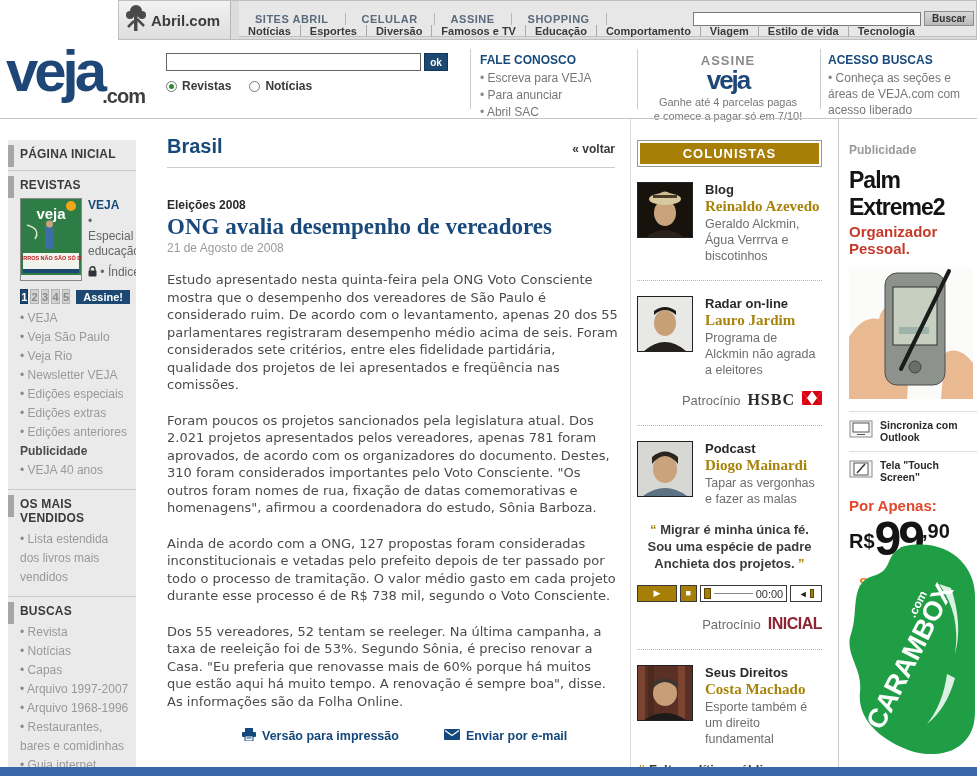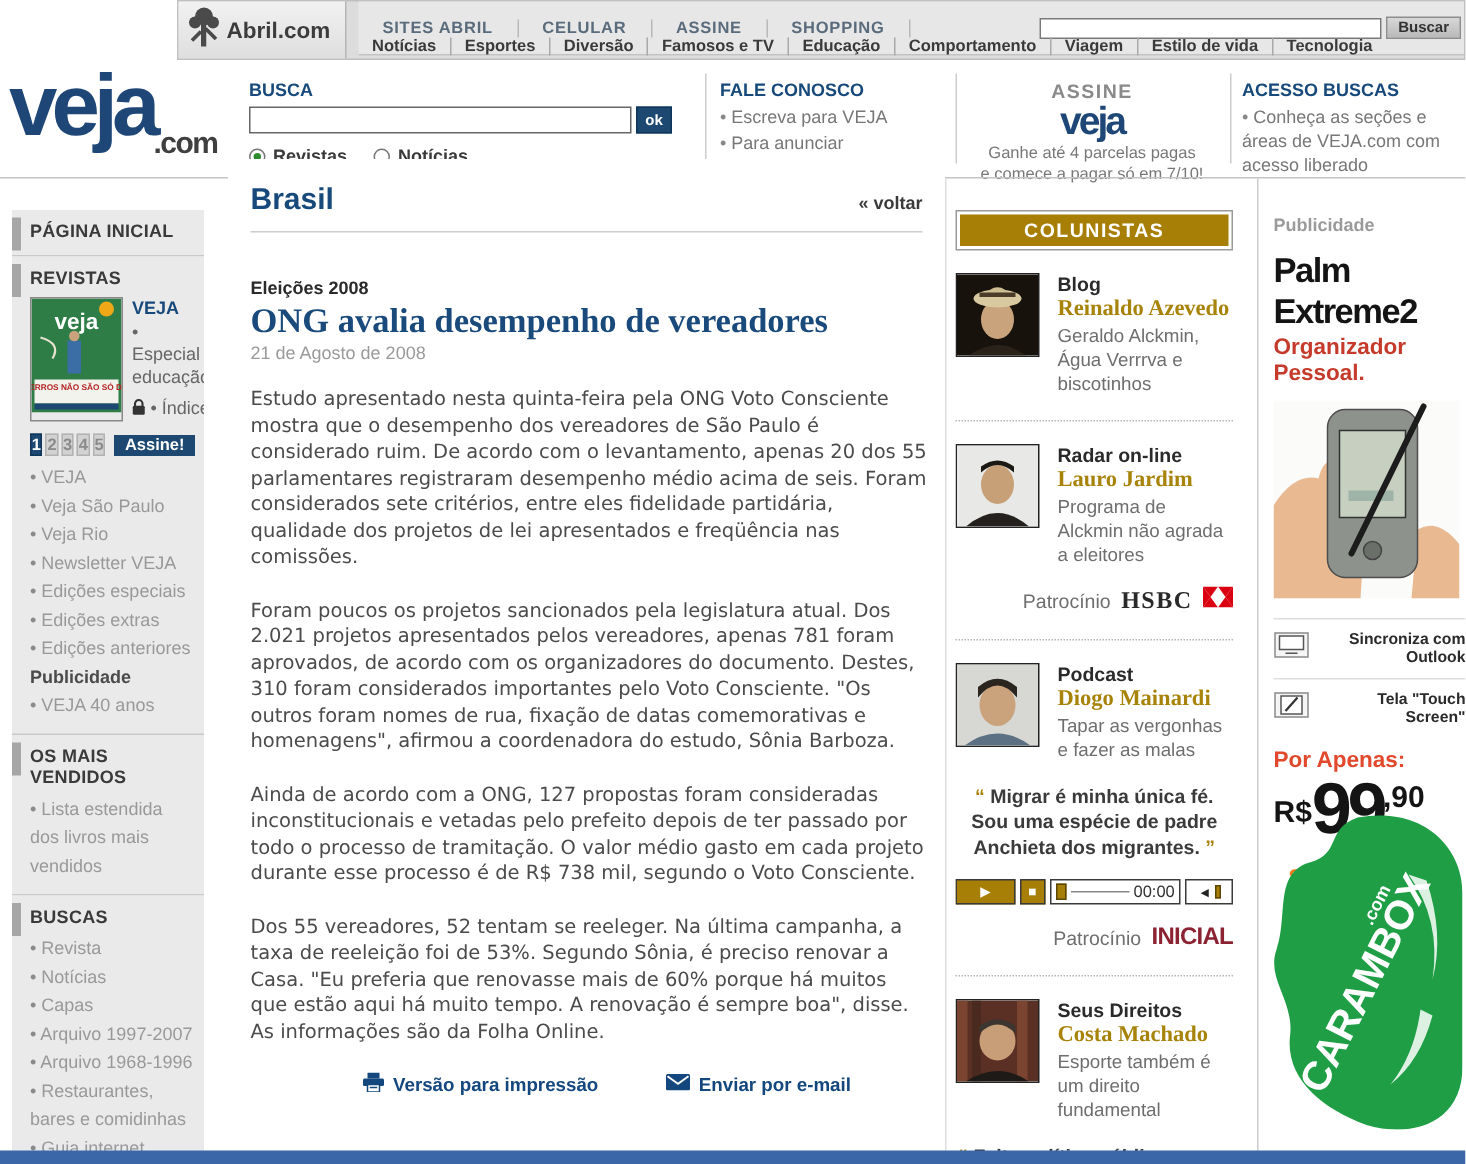--- a/index.html
+++ b/index.html
@@ -77,21 +77,21 @@
   .lock { display:inline-block; vertical-align:-1px; }
   .pag-row { display:flex; gap:2px; margin-top:8px; align-items:center; }
   .pag-num { width:16px; height:15px; background:#d2d2d2; border:1px solid #b2b2b2; color:#8a8a8a;
     font-size:11px; font-weight:bold; text-align:center; line-height:14px; cursor:pointer; }
   .pag-num.active { background:#1c4872; border-color:#10355a; color:#fff; }
   .pag-assine { margin-left:4px; background:#1c4872; color:#fff; font-size:11px; font-weight:bold;
     padding:1px 7px; cursor:pointer; }
   .sb-list { margin-top:5px; }
 
   
-  .main { position:absolute; left:152px; top:106px; width:478px; height:649px; background:#fff; padding:16px 15px 0 15px; }
+  .main { position:absolute; left:152px; top:119px; width:478px; height:649px; background:#fff; padding:16px 15px 0 15px; }
   .main-head { display:flex; align-items:baseline; }
   .section-title { font-size:20px; font-weight:bold; color:#17497b; }
   .voltar { margin-left:auto; font-size:12px; font-weight:bold; color:#3a3a3a; cursor:pointer; }
   .main-hr { border:none; border-top:1px solid #ccc; margin:9px 0 16px 0; }
   .kicker { font-size:12px; font-weight:bold; color:#2a2a2a;margin-top:30px; }
   .headline { font-family:"Liberation Serif", serif; font-size:23px; font-weight:bold;
     color:#1a4a7c; margin:2px 0 1px 0; }
   .date { font-size:12px; color:#9a9a9a; margin-bottom:16px; }
   .article p { font-family:"DejaVu Sans", sans-serif; font-size:13px; line-height:17.5px;
     color:#4b4b4b; margin-bottom:18px; width:452px; }
@@ -135,21 +135,21 @@
   .nextel-text { font-size:16px; font-weight:bold; color:#8c2332; letter-spacing:-.5px; cursor:pointer; }
 
   
   .vline2 { position:absolute; left:838px; top:119px; height:649px; width:1px; background:#ccc; }
   .adcol { position:absolute; left:839px; top:119px; width:138px; height:649px; padding:24px 0 0 10px; cursor:pointer; }
   .ad-label { font-size:12px; font-weight:bold; color:#9a9a9a; margin-bottom:10px; }
   .ad-title { font-size:23px; font-weight:bold; color:#141414; letter-spacing:-1px; }
   .ad-subtitle { font-size:15px; font-weight:bold; color:#c53a2a; margin:2px 0 10px 0; }
   .ad-feature { display:flex; gap:7px; align-items:center; margin-top:8px;
     border-top:1px solid #ddd; padding-top:7px; }
-  .ad-feature-text { font-size:10.5px; font-weight:bold; color:#2a2a2a;text-align:right; }
+  .ad-feature-text { font-size:10.5px; font-weight:bold; color:#2a2a2a; }
   .ad-price-label { font-size:15px; font-weight:bold; color:#e2482c; margin-top:14px; }
   .ad-price { display:flex; align-items:flex-start; color:#141414; margin-top:2px; }
   .ad-cur { font-size:20px; font-weight:bold; margin-top:14px; }
   .ad-int { font-size:48px; font-weight:bold; letter-spacing:-3px; line-height:46px; }
   .ad-cents { font-size:20px; font-weight:bold; margin-top:4px; }
   .ad-promo { font-size:14px; font-weight:bold; color:#f4791f; line-height:26px; margin:8px 0 0 10px; }
   .carambox { position:absolute; left:4px; bottom:10px; }
 
   
   .bottombar { position:absolute; left:0; bottom:0; width:977px; height:9px; background:#3b67a8; }
@@ -193,21 +193,20 @@
   </div>
 </div>
 
 <div class="header">
   <div class="veja-logo">
     <div class="veja-word">veja</div>
     <div class="veja-com">.com</div>
   </div>
 
   <div class="busca-area">
-    <div class="busca-label">BUSCA</div>
     <div class="busca-row">
       <input type="text" style="">
       <button class="ok-btn">ok</button>
     </div>
     <div class="radio-row">
       <span class="radio-item">
         <span class="radio-circle sel"></span>
         <span>Revistas</span>
       </span>
       <span class="radio-item">
@@ -429,21 +428,21 @@
         <ellipse cx="27" cy="27" rx="12" ry="14" fill="#caa27c"></ellipse>
         <path d="M14 22 Q27 6 40 22 L40 15 Q27 4 14 15 Z" fill="#2a251e"></path>
         <path d="M5 54 Q27 38 49 54 Z" fill="#5d7185"></path>
       </svg>
     </span>
     <div class="c-meta">
       <div class="c-cat">Podcast</div>
       <div class="c-name">Diogo Mainardi</div>
       <div class="c-desc">Tapar as vergonhas e fazer as malas</div>
     </div>
-    <div class="c-quote">Migrar é minha única fé. Sou uma espécie de padre Anchieta dos migrantes.</div>
+    <div class="c-quote">Migrar é minha única fé. Sou uma espécie de padre Anchieta dos projetos.</div>
     <div class="player">
       <span class="pl-play">▶</span>
       <span class="pl-stop">■</span>
       <span class="pl-progress">
         <span class="pl-handle"></span>
         <span class="pl-track"></span>
         <span class="pl-time">00:00</span>
       </span>
       <span class="pl-vol">
         <span style="font-size:9px;color:#222">◄</span>

